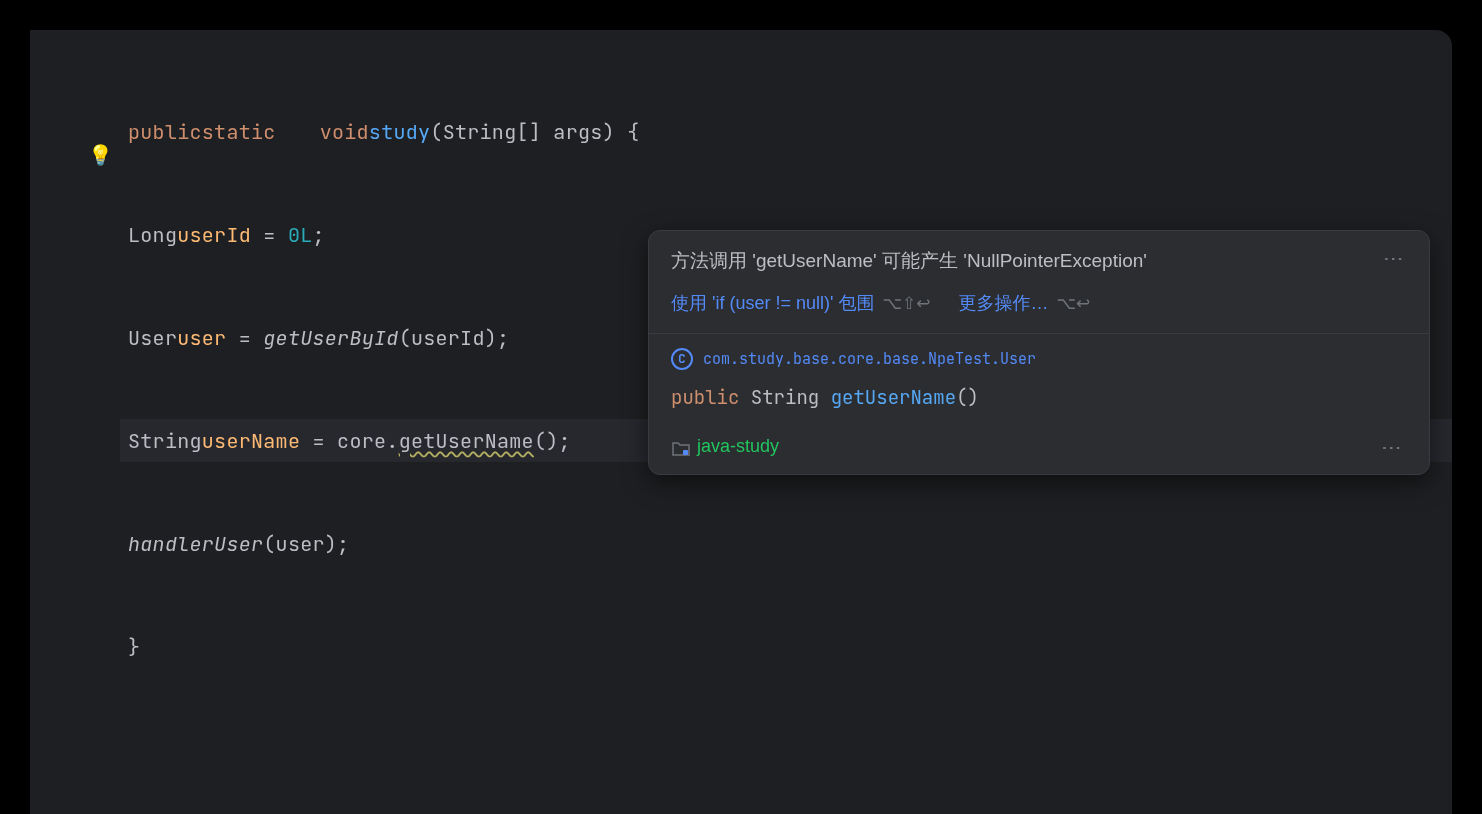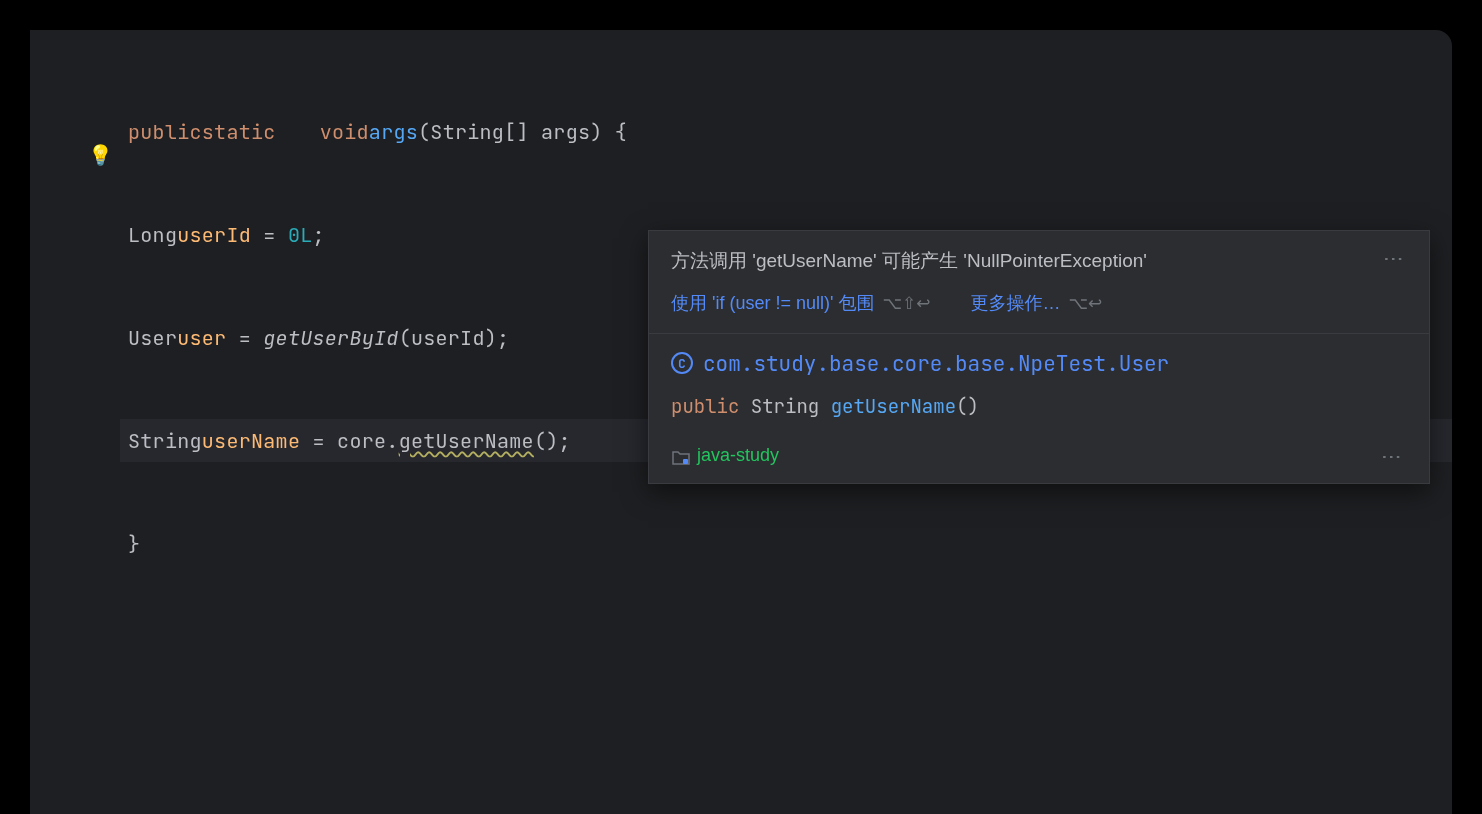--- a/index.html
+++ b/index.html
@@ -56,38 +56,38 @@
       text-decoration-thickness: 1.5px;
       text-underline-offset: 3px;
     }
     .tooltip {
       position: absolute;
       left: 618px;
       top: 200px;
       width: 782px;
       background: #2b2d30;
       border: 1px solid #393b40;
-      border-radius: 0;
+      border-radius: 12px;
       box-shadow: 0 8px 24px rgba(0,0,0,0.5);
       overflow: hidden;
       font-size: 18px;
     }
     .tooltip-section {
       padding: 16px 22px;
     }
     .tooltip-title {
       color: #bcbec4;
       font-family: -apple-system, 'Segoe UI', sans-serif;
       font-size: 19px;
       margin-bottom: 14px;
       padding-right: 30px;
     }
     .tooltip-actions {
       display: flex;
-      gap: 40px;
+      gap: 28px;
       align-items: center;
       font-family: -apple-system, 'Segoe UI', sans-serif;
       font-size: 18px;
     }
     .link { color: #548af7; cursor: pointer; }
     .shortcut {
       color: #6f737a;
       font-size: 17px;
       margin-left: 8px;
     }
@@ -107,21 +107,21 @@
       border: 2px solid #548af7;
       border-radius: 50%;
       display: flex;
       align-items: center;
       justify-content: center;
       color: #548af7;
       font-size: 13px;
       font-weight: bold;
       flex-shrink: 0;
     }
-    .class-path { color: #548af7; font-size: 21px; }
+    .class-path { color: #548af7; font-size: 15px; }
     .tooltip-code {
       padding: 6px 22px 10px;
       font-size: 19px;
     }
     .contract-line { display: flex; align-items: center; gap: 6px; }
     .arrow-icon { color: #6f737a; font-size: 14px; }
     .tooltip-footer {
       padding: 10px 22px 14px;
       display: flex;
       align-items: center;
@@ -154,24 +154,25 @@
     }
   </style>
 </head>
 <body>
 
 <div class="editor-container">
   <div class="gutter">
     <div class="bulb-icon">💡</div>
   </div>
   <div class="code-area">
-    <div class="code-line"><span class="kw-public">public</span> <span class="kw-static">static</span> <span class="kw-void">void</span> <span class="method-name">args</span><span class="punct">(String[] args) {</span></div>
+    <div class="code-line"><span class="kw-public">public</span> <span class="kw-static">static</span> <span class="kw-void">void</span> <span class="method-name">study</span><span class="punct">(String[] args) {</span></div>
     <div class="code-line">   <span class="type">Long</span> <span class="var">userId</span><span class="punct"> = </span><span class="number">0L</span><span class="punct">;</span></div>
     <div class="code-line">   <span class="type">User</span> <span class="var">user</span><span class="punct"> = </span><span class="italic">getUserById</span><span class="punct">(userId);</span></div>
     <div class="code-line highlighted">   <span class="type">String</span> <span class="var">userName</span><span class="punct"> = core.</span><span class="wavy-underline">getUserName</span><span class="punct">();</span></div>
+    <div class="code-line">   <span class="italic">handlerUser</span><span class="punct">(user);</span></div>
     <div class="code-line"><span class="punct">}</span></div>
     <div class="code-line"></div>
     
     
     
     
     
     
     
     

